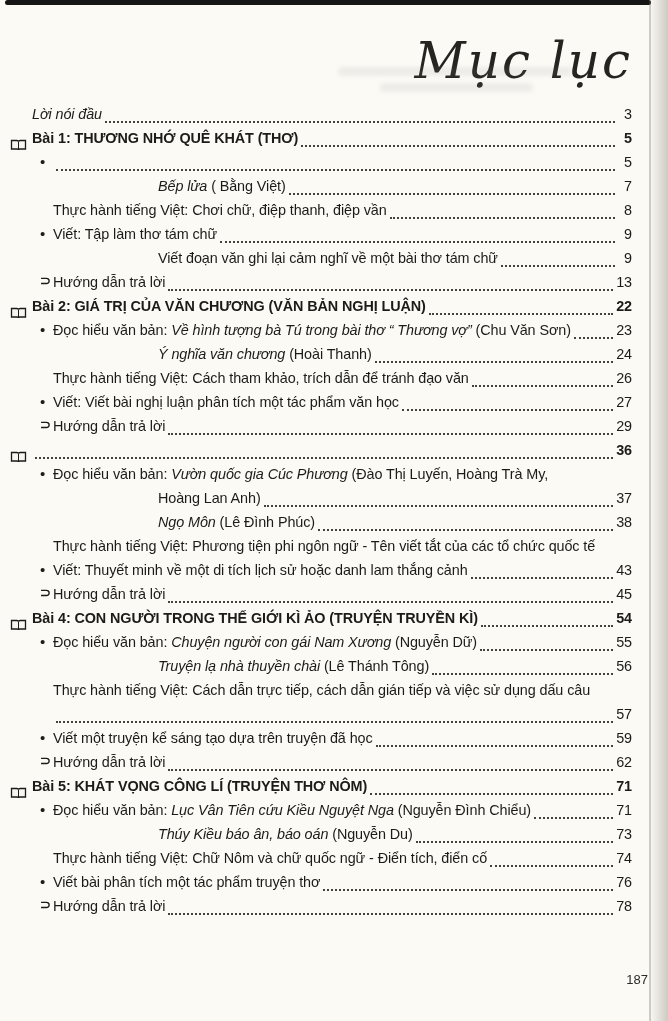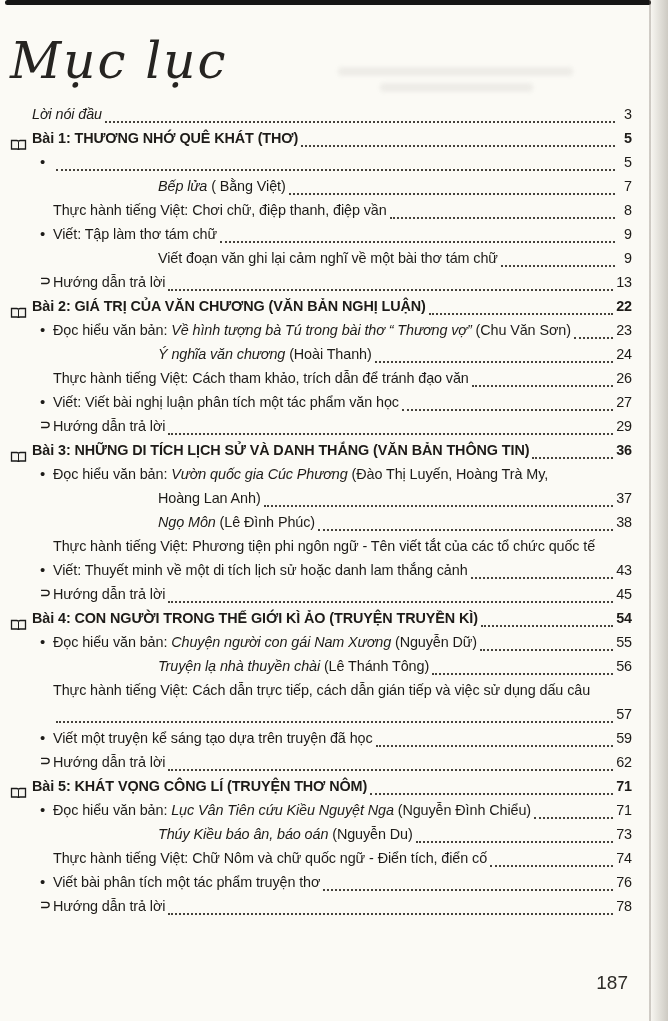--- a/index.html
+++ b/index.html
@@ -30,21 +30,21 @@
   .bleed { position: absolute; top: 60px; right: 95px; width: 235px; height: 50px;
            filter: blur(2px); opacity: 0.55; }
   .bleed-bar { height: 9px; margin: 7px 0; background: rgba(140,138,130,0.22); border-radius: 4px; }
   .bleed-bar.short { width: 65%; margin-left: 18%; }
 
   .title {
     font-family: "DejaVu Serif", serif;
     font-style: italic;
     font-weight: normal;
     font-size: 50px;
-    text-align: left;
+    text-align: right;
     margin: 32px 0 10px 0;
     letter-spacing: 2px;
     color: #262421;
   }
 
   .toc { margin-top: 12px; }
   .row {
     display: flex; align-items: flex-end;
     min-height: 24px; line-height: 24px;
     font-size: 14.4px; letter-spacing: -0.1px;
@@ -64,22 +64,22 @@
   .text .it { font-style: italic; }
 
   .dots {
     flex: 1 1 auto; min-width: 8px;
     border-bottom: 2px dotted #45423c;
     margin: 0 3px; transform: translateY(-3px);
   }
   .pagenum { flex: none; min-width: 14px; text-align: right; }
 
   .pageno {
-    position: absolute; right: 40px; top: 972px;
-    font-size: 19px; color: #2e2c28;
+    position: absolute; right: 20px; top: 972px;
+    font-size: 13px; color: #2e2c28;
   }
 </style>
 </head>
 <body>
 
 <div class="page">
   <div class="scan-top-edge"></div>
 
   <div class="bleed">
     <div class="bleed-bar"></div>
@@ -245,21 +245,20 @@
   </div>
 
   <div class="row ind0 header">
     <span class="marker" style="width: 22px;">
       <svg class="book-icon" width="17" height="12" viewBox="0 0 17 12">
         <path d="M1.5 1.5 H7 a1.6 1.6 0 0 1 1.5 1.2 A1.6 1.6 0 0 1 10 1.5 h5.5 V10 H10 a1.5 1.5 0 0 0 -1.5 1 A1.5 1.5 0 0 0 7 10 H1.5 Z" fill="#f6f5f0" stroke="#1a1a1a" stroke-width="1.3"></path>
         <line x1="8.5" y1="2.8" x2="8.5" y2="10.6" stroke="#1a1a1a" stroke-width="1"></line>
       </svg>
 
     </span>
-    <span class="text"><span>Bài 3: NHỮNG DI TÍCH LỊCH SỬ VÀ DANH THẮNG (VĂN BẢN THÔNG TIN)</span></span>
     <span class="dots"></span>
     <span class="pagenum">36</span>
   </div>
 
   <div class="row ind1">
     <span class="marker" style="width: 13px;">
 
       <span class="bullet-glyph">•</span>
 
     </span>

